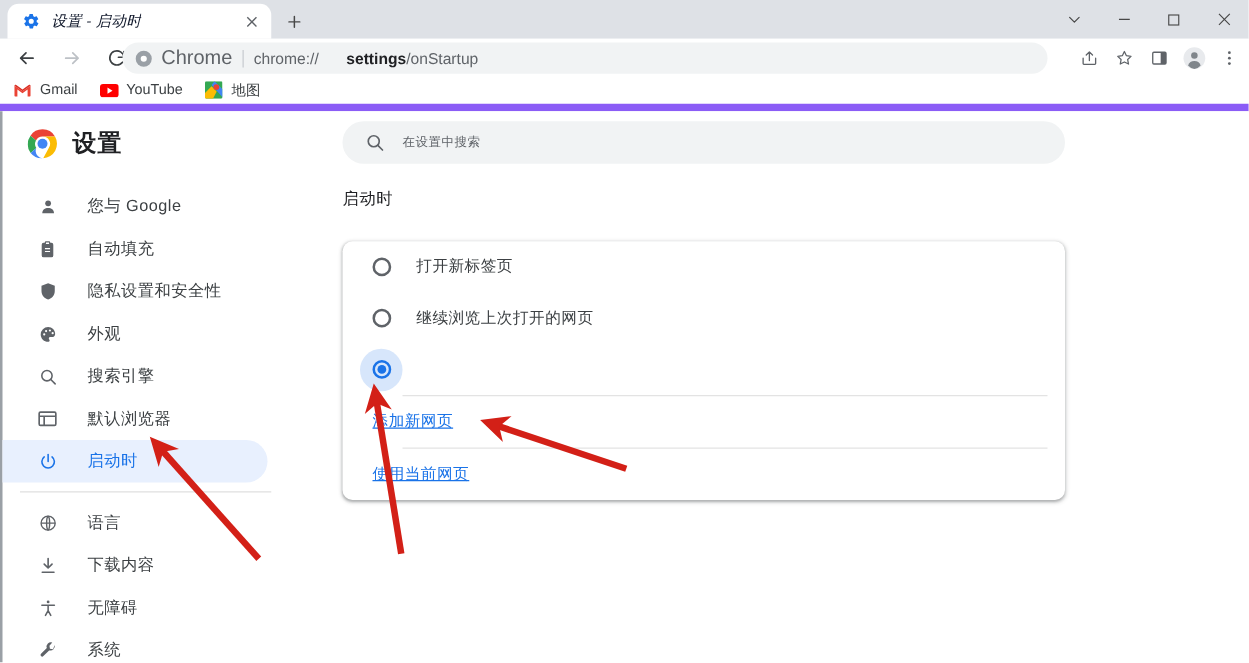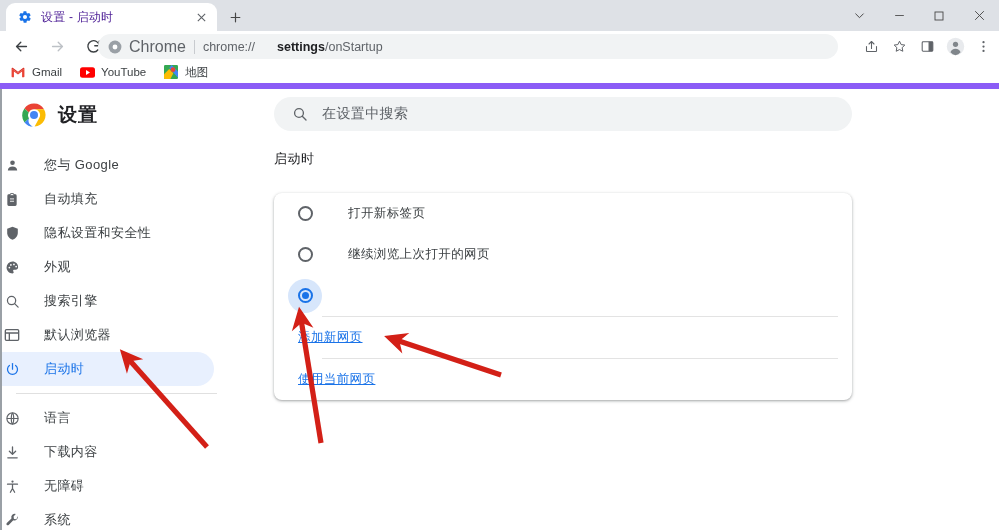--- a/index.html
+++ b/index.html
@@ -20,23 +20,23 @@
     position: absolute; left: 6px; top: 3px; width: 211px; height: 28px;
     background: #ffffff;
     border-radius: 9px 9px 0 0;
     display: flex; align-items: center;
   }
   .tab-favicon {
     margin-left: 11px; width: 16px; height: 16px;
     display: flex; align-items: center; justify-content: center;
   }
   .tab-title {
-    margin-left: 8px; font-size: 12px; color: #4c1d95;
+    margin-left: 8px; font-size: 12px; color: #0f172a;
     white-space: nowrap; overflow: hidden; text-overflow: ellipsis;
-    max-width: 130px; letter-spacing: .2px;
+    max-width: 130px; letter-spacing: .2px; font-style: italic;
   }
   .tab-close {
     position: absolute; right: 9px; top: 7px; width: 14px; height: 14px;
     display: flex; align-items: center; justify-content: center;
     color: #5f6368;
   }
   .newtab {
     position: absolute; left: 224px; top: 6px; width: 22px; height: 22px;
     display: flex; align-items: center; justify-content: center;
     color: #474747;
@@ -123,20 +123,21 @@
   }
   .brand-logo { width: 24px; height: 24px; }
   .brand-title {
     margin-left: 12px; font-size: 19px; color: #202124; letter-spacing: 1px; font-weight: bold;
   }
   .nav-list { position: absolute; top: 59px; left: 0; width: 258px; }
   .nav-item {
     position: relative; display: flex; align-items: center;
     height: 34px; margin: 0 46px 0 0;
     border-radius: 0 17px 17px 0;
+    padding-left: 26px;
     color: #3c4043;
   }
   .nav-item .ni-ico {
     width: 20px; height: 20px; display: flex; align-items: center;
     justify-content: center; color: #5f6368; flex: 0 0 20px;
   }
   .nav-item .ni-label {
     margin-left: 22px; font-size: 13px; color: #3c4043; white-space: nowrap;
     letter-spacing: .4px;
   }
@@ -149,21 +150,21 @@
 
   
   .main { position: absolute; top: 0; left: 260px; width: 739px; height: 441px; }
   .searchbar {
     position: absolute; left: 14px; top: 8px; width: 578px; height: 34px;
     background: #f1f3f4; border-radius: 17px;
     display: flex; align-items: center;
   }
   .search-ico { margin-left: 18px; width: 16px; height: 16px; color: #5f6368; }
   .search-ph {
-    margin-left: 14px; font-size: 14px; color: #5f6368; letter-spacing: .4px;
+    margin-left: 14px; font-size: 10px; color: #5f6368; letter-spacing: .4px;
   }
   .section-title {
     position: absolute; left: 14px; top: 61px;
     font-size: 13px; color: #202124; letter-spacing: .5px;
   }
   .card {
     position: absolute; left: 14px; top: 104px;
     width: 578px; height: 207px;
     background: #ffffff;
     border-radius: 8px;
@@ -183,21 +184,21 @@
     border: 2px solid #5f6368; box-sizing: border-box;
   }
   .radio.sel { background: #d7e6fb; }
   .radio.sel .ring { border-color: #1a73e8; position: relative; }
   .radio.sel .ring::after {
     content: ""; position: absolute; left: 50%; top: 50%;
     width: 7px; height: 7px; margin: -3.5px 0 0 -3.5px;
     border-radius: 50%; background: #1a73e8;
   }
   .radio-label {
-    margin-left: 26px; font-size: 12.5px; color: #3c4043; letter-spacing: .4px;
+    margin-left: 11px; font-size: 12.5px; color: #3c4043; letter-spacing: .4px;
   }
   .card-divider {
     height: 1px; background: #e3e3e3; margin-left: 48px; margin-right: 14px;
   }
   .link-row {
     display: flex; align-items: center; height: 41px; padding-left: 24px;
   }
   .card-link {
     font-size: 12.5px; color: #1a73e8; text-decoration: underline;
     letter-spacing: .4px;

